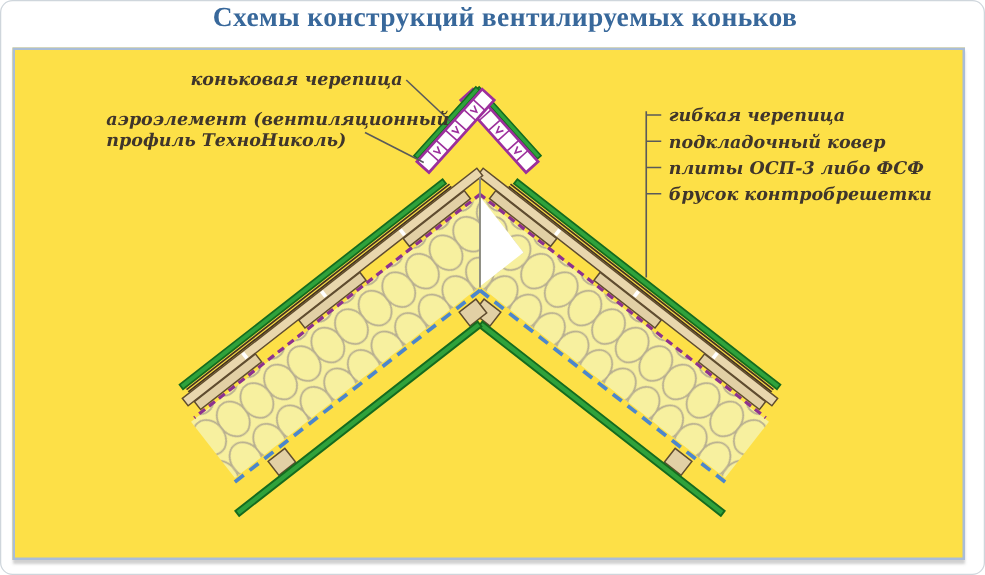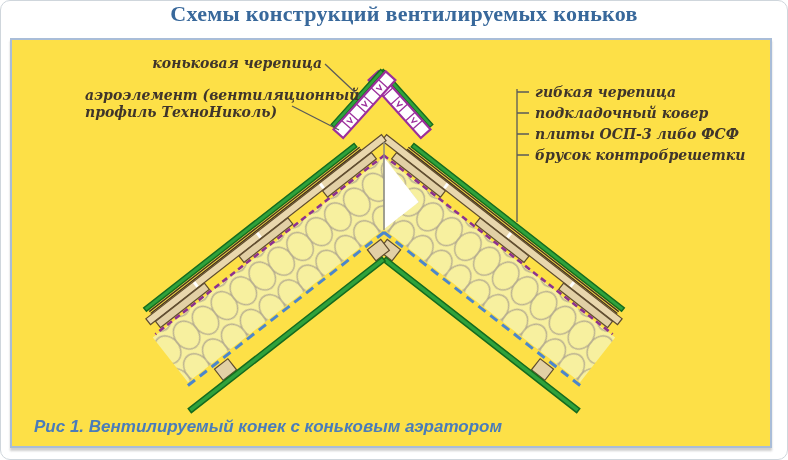--- a/index.html
+++ b/index.html
@@ -140,14 +140,13 @@
 
     <text class="lbl" x="310" y="28" text-anchor="end">коньковая черепица</text>
     <text class="lbl" x="73" y="60">аэроэлемент (вентиляционный</text>
     <text class="lbl" x="73" y="77">профиль ТехноНиколь)</text>
     <text class="lbl" x="523" y="57">гибкая черепица</text>
     <text class="lbl" x="523" y="78">подкладочный ковер</text>
     <text class="lbl" x="523" y="99">плиты ОСП-3 либо ФСФ</text>
     <text class="lbl" x="523" y="120">брусок контробрешетки</text>
   </svg>
 
-  <div class="caption">Рис 1. Вентилируемый конек с коньковым аэратором</div>
 </div>
 
 </body></html>

